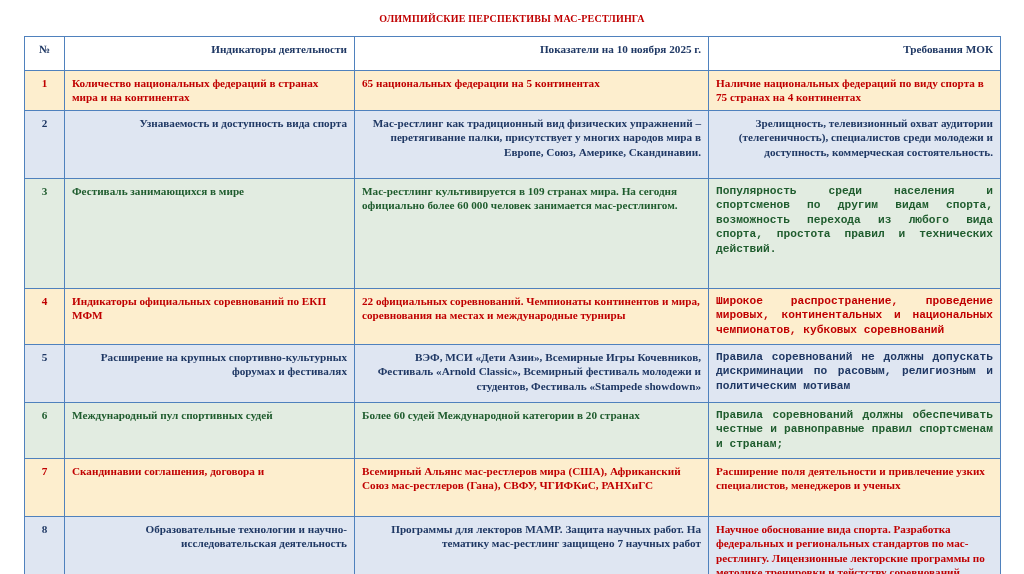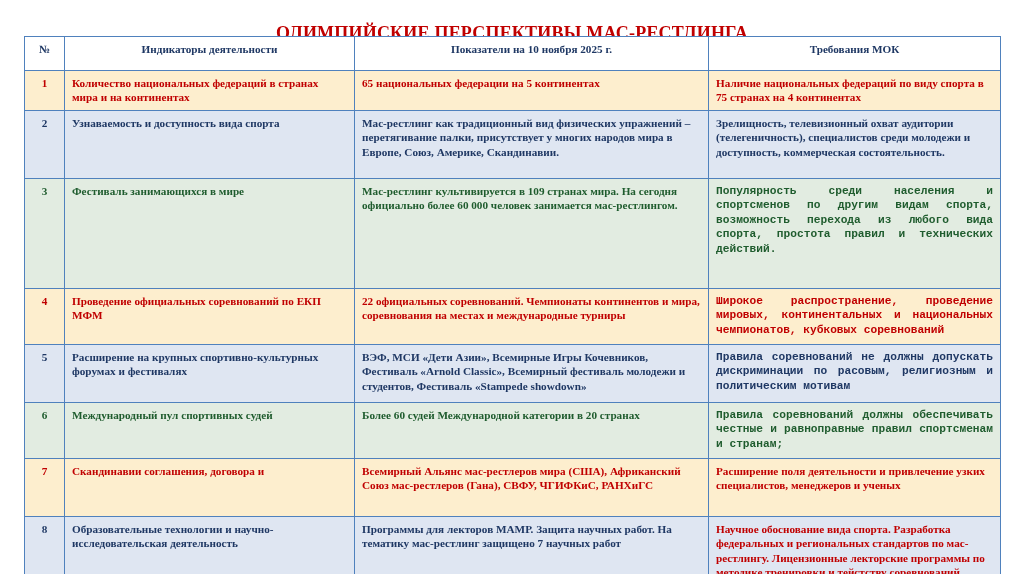--- a/index.html
+++ b/index.html
@@ -20,27 +20,27 @@
     position: relative;
     width: 1024px;
     height: 574px;
     background: #ffffff;
     box-sizing: border-box;
   }
 
   
   .slide-title {
     position: absolute;
-    top: 24px;
+    top: 10px;
     left: 0;
     width: 1024px;
     text-align: center;
     font-family: "Liberation Serif", "DejaVu Serif", serif;
     font-weight: bold;
-    font-size: 18px;
+    font-size: 10px;
     letter-spacing: 0.2px;
     color: #c00000;
     line-height: 18px;
     white-space: nowrap;
   }
 
   
   .tbl-wrap {
     position: absolute;
     top: 36px;
@@ -70,21 +70,21 @@
     box-sizing: border-box;
   }
 
   
   thead th {
     background: #ffffff;
     color: #1f3864;
     font-size: 12.3px;
     line-height: 15px;
     font-weight: bold;
-    text-align: center;
+    text-align: right;
     height: 34px;
     vertical-align: middle;
     padding-top: 4px;
     padding-bottom: 4px;
   }
   thead th.num-h {
     text-align: center;
     padding-left: 0;
     padding-right: 0;
   }
@@ -97,21 +97,21 @@
     font-size: 11.5px;
   }
 
   
   tr.tint-cream  > td { background: #fdeece; }
   tr.tint-blue   > td { background: #dfe6f2; }
   tr.tint-green  > td { background: #e2ece1; }
 
   
   .tx-red   { color: #c00000; }
-  .tx-navy  { color: #1f3864; }
+  .tx-navy  { color: #1f3864; text-align: right; }
   .tx-green { color: #1f5c2e; }
 
   
   .just { text-align: justify; text-justify: inter-word; font-family: Liberation Mono, monospace; }
 
   
   tr.last-row > td { padding-bottom: 2px; }
 </style>
 </head>
 <body>
@@ -154,21 +154,21 @@
 
         <tr class="tint-green" style="height:110px">
           <td class="num tx-green">3</td>
           <td class="tx-green">Фестиваль занимающихся в мире</td>
           <td class="tx-green">Мас-рестлинг культивируется в 109 странах мира.  На сегодня официально более 60 000 человек занимается мас-рестлингом.</td>
           <td class="tx-green just">Популярность среди населения и спортсменов по другим видам спорта, возможность перехода из любого вида спорта, простота правил и технических действий.</td>
         </tr>
 
         <tr class="tint-cream" style="height:56px">
           <td class="num tx-red">4</td>
-          <td class="tx-red">Проведение официальных соревнований по ЕКП МФМ</td>
+          <td class="tx-red">Индикаторы официальных соревнований по ЕКП МФМ</td>
           <td class="tx-red">22 официальных соревнований. Чемпионаты континентов и мира, соревнования на местах и международные турниры</td>
           <td class="tx-red just">Широкое распространение, проведение мировых, континентальных и национальных чемпионатов, кубковых соревнований</td>
         </tr>
 
         <tr class="tint-blue" style="height:58px">
           <td class="num tx-navy">5</td>
           <td class="tx-navy">Расширение на крупных спортивно-культурных форумах и фестивалях</td>
           <td class="tx-navy">ВЭФ, МСИ «Дети Азии», Всемирные Игры Кочевников, Фестиваль «Arnold Classic», Всемирный фестиваль молодежи и студентов, Фестиваль «Stampede showdown»</td>
           <td class="tx-navy just">Правила соревнований не должны допускать дискриминации по расовым, религиозным и политическим мотивам</td>
         </tr>

